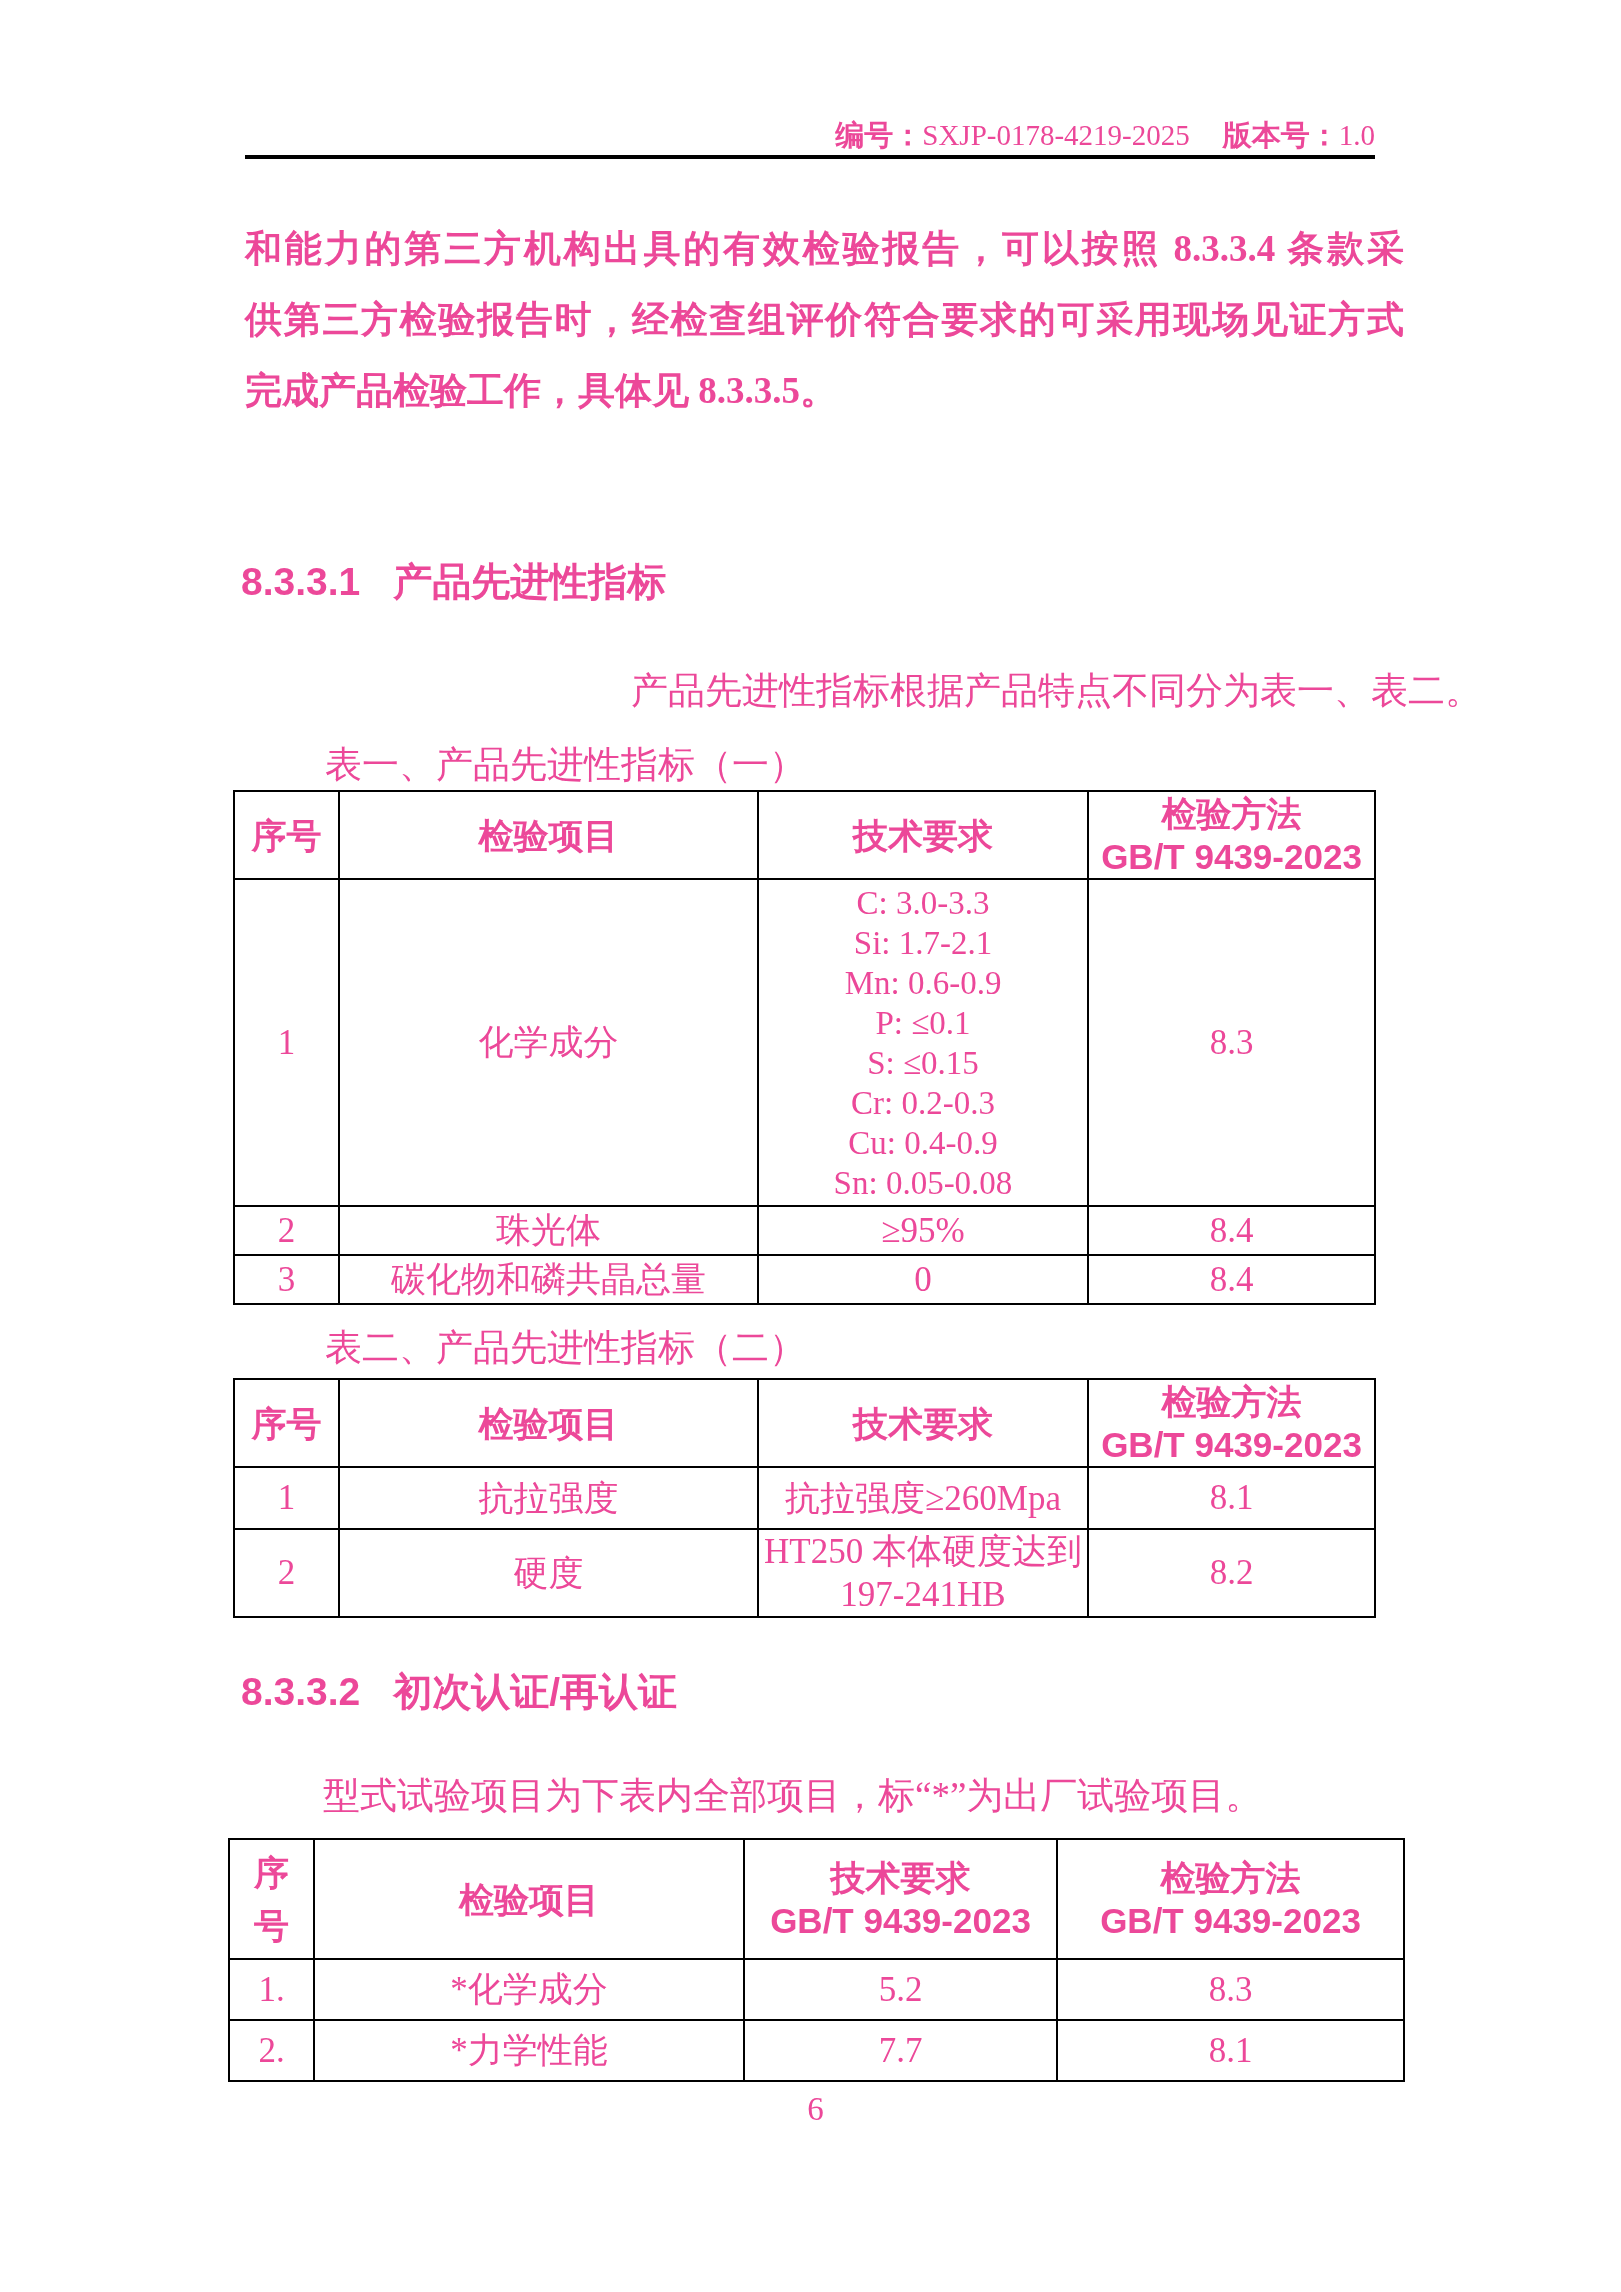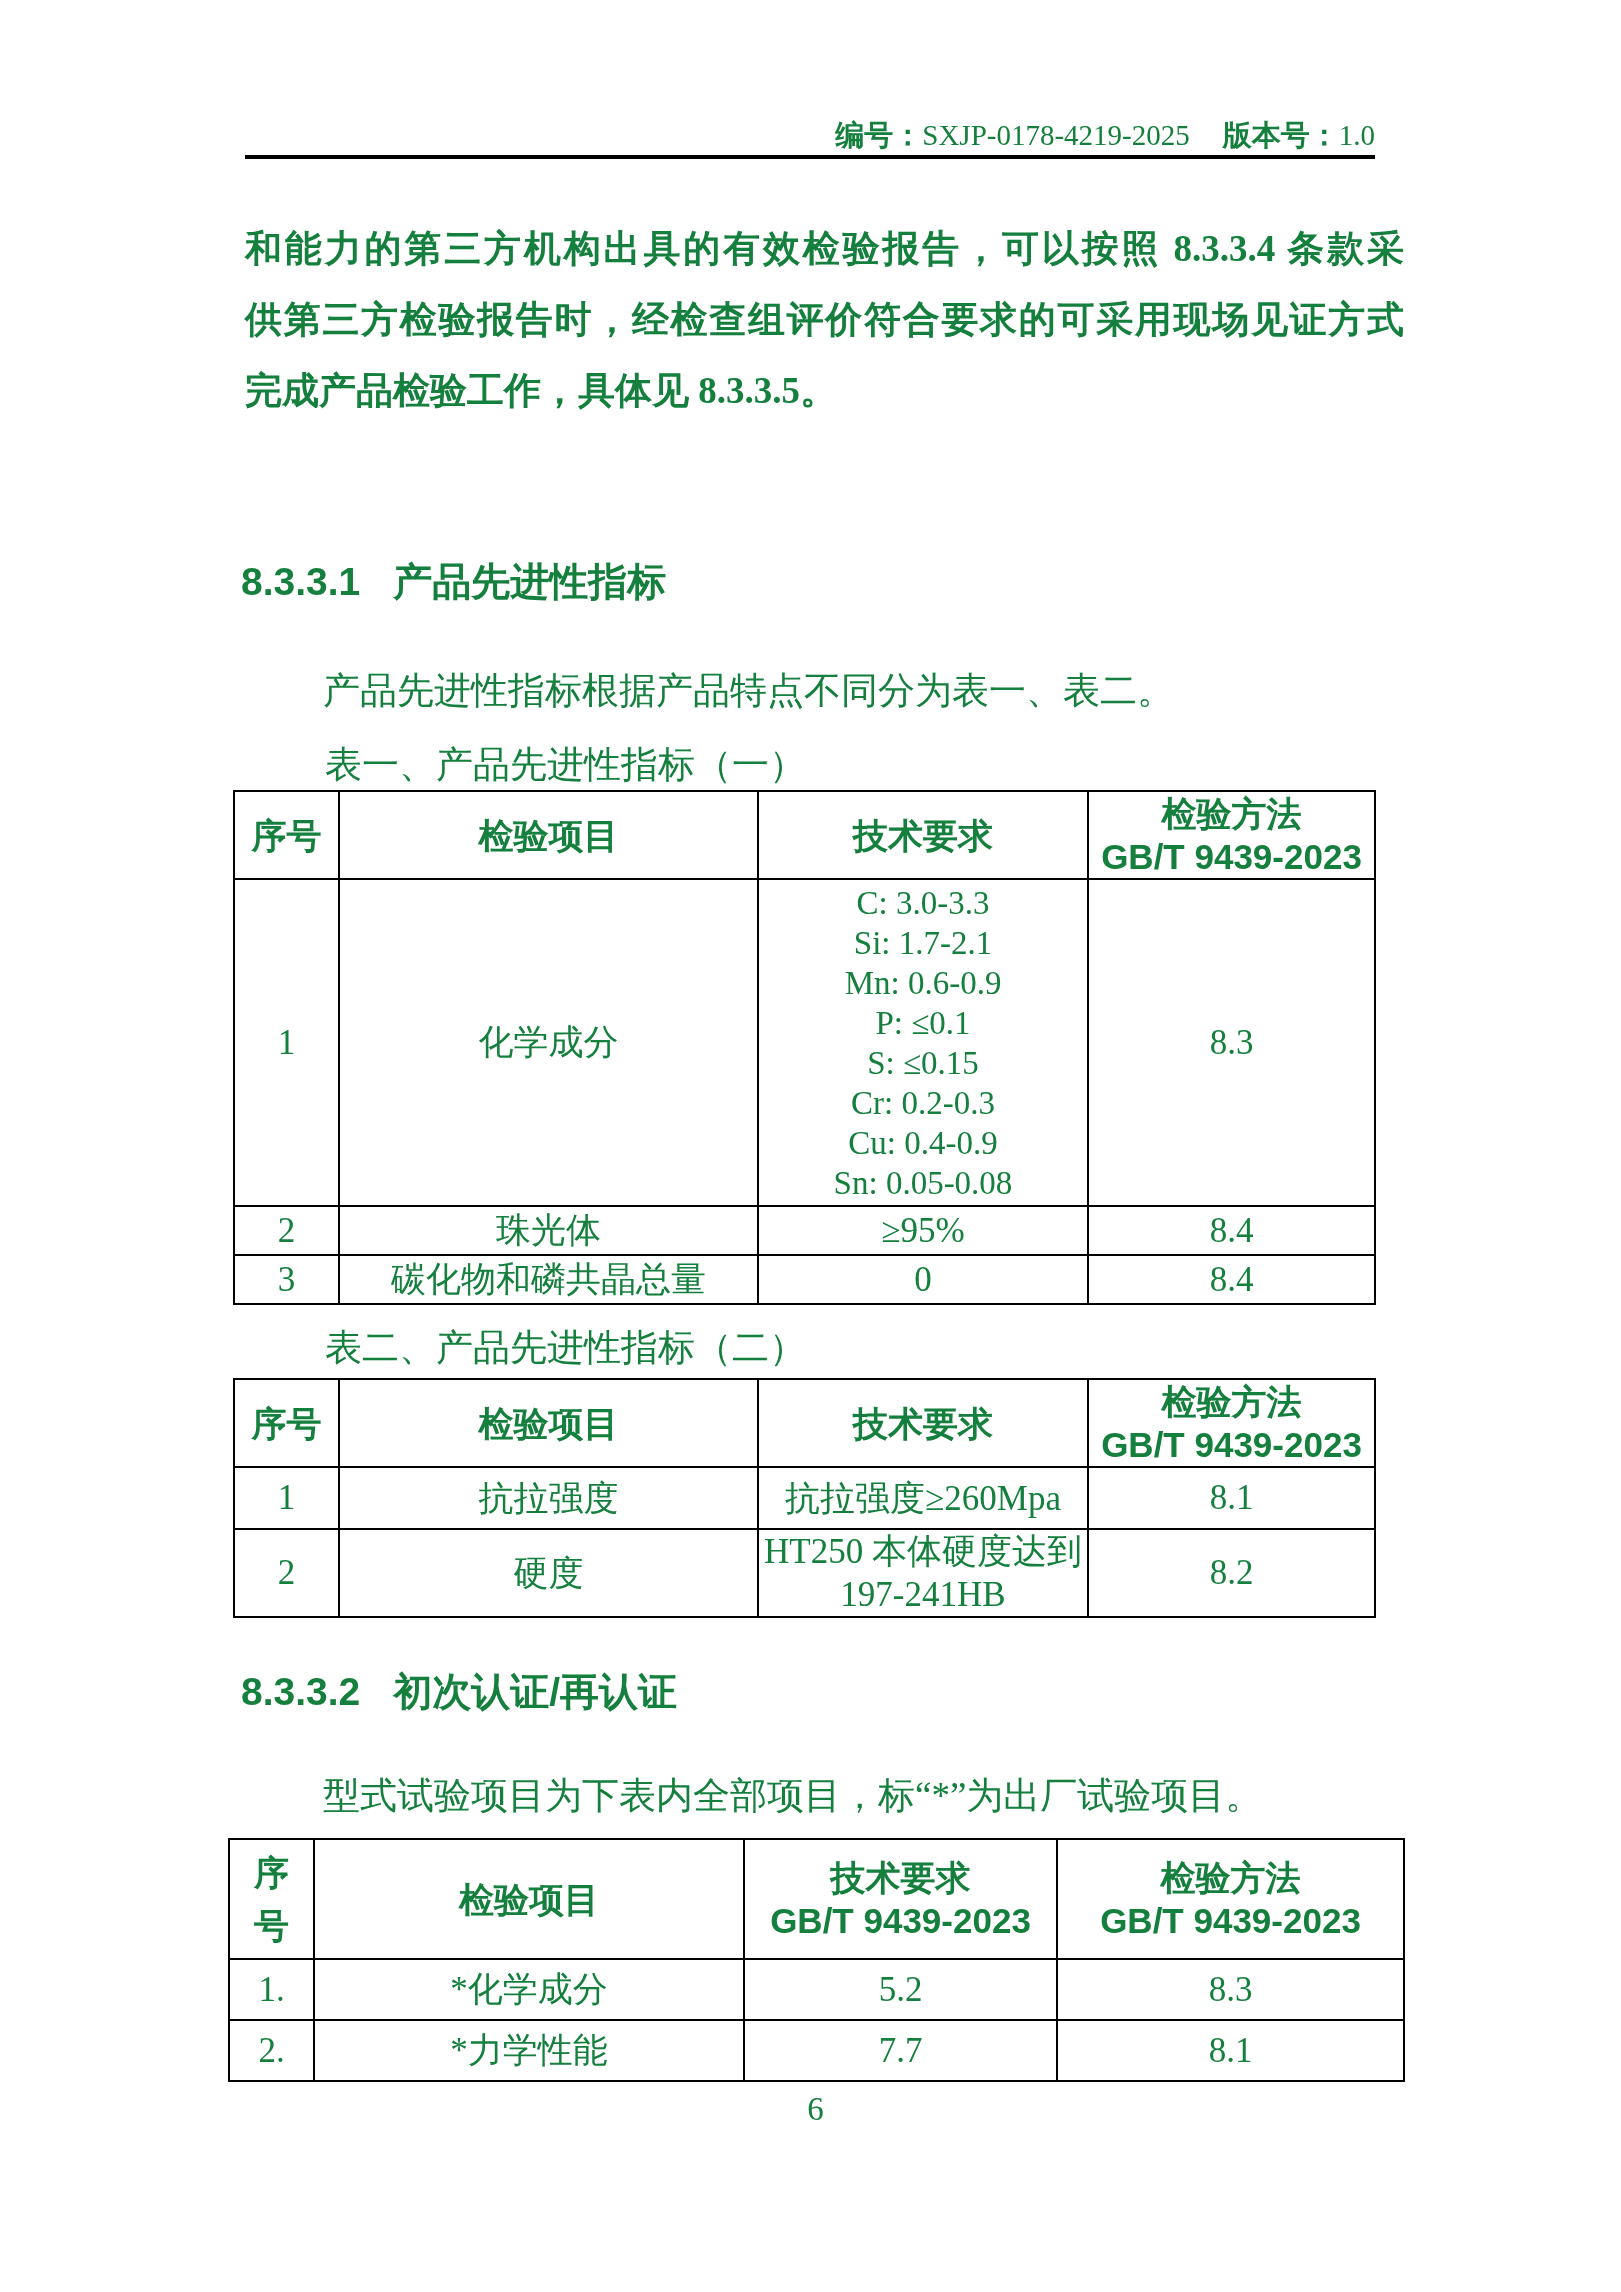--- a/index.html
+++ b/index.html
@@ -1,20 +1,20 @@
 <!DOCTYPE html>
 <html><head>
 <meta charset="utf-8">
 <style>
   html,body { margin:0; padding:0; background:#ffffff; }
   .page {
     position:relative;
     width:1621px; height:2293px;
     background:#ffffff;
-    color:#15803d;
+    color:#ec4899;
     font-family:"Liberation Serif", serif;
     overflow:hidden;
   }
   .abs { position:absolute; }
 
   
   .doc-header {
     top:116px; left:245px; width:1130px;
     text-align:right;
     font-size:29px; line-height:39px;
@@ -33,21 +33,21 @@
   .sec-heading {
     font-family:"Liberation Sans",sans-serif;
     font-weight:700; font-size:39px; line-height:45px;
     white-space:nowrap; left:241px;
   }
   .sec-heading .sec-title { margin-left:33px; }
   .h-8331 { top:559px; }
   .h-8332 { top:1669px; }
 
   .intro-line { font-size:37px; line-height:47px; left:245px; width:1159px; padding-left:78px; white-space:nowrap; }
-  .intro-1 { top:667px; }
+  .intro-1 { top:667px;text-align:right; }
   .intro-2 { top:1772px; }
 
   .tbl-caption { font-size:37px; line-height:45px; left:245px; padding-left:80px; white-space:nowrap; }
   .cap-1 { top:742px; }
   .cap-2 { top:1325px; }
 
   
   table.doc-table {
     position:absolute;
     border-collapse:collapse;

